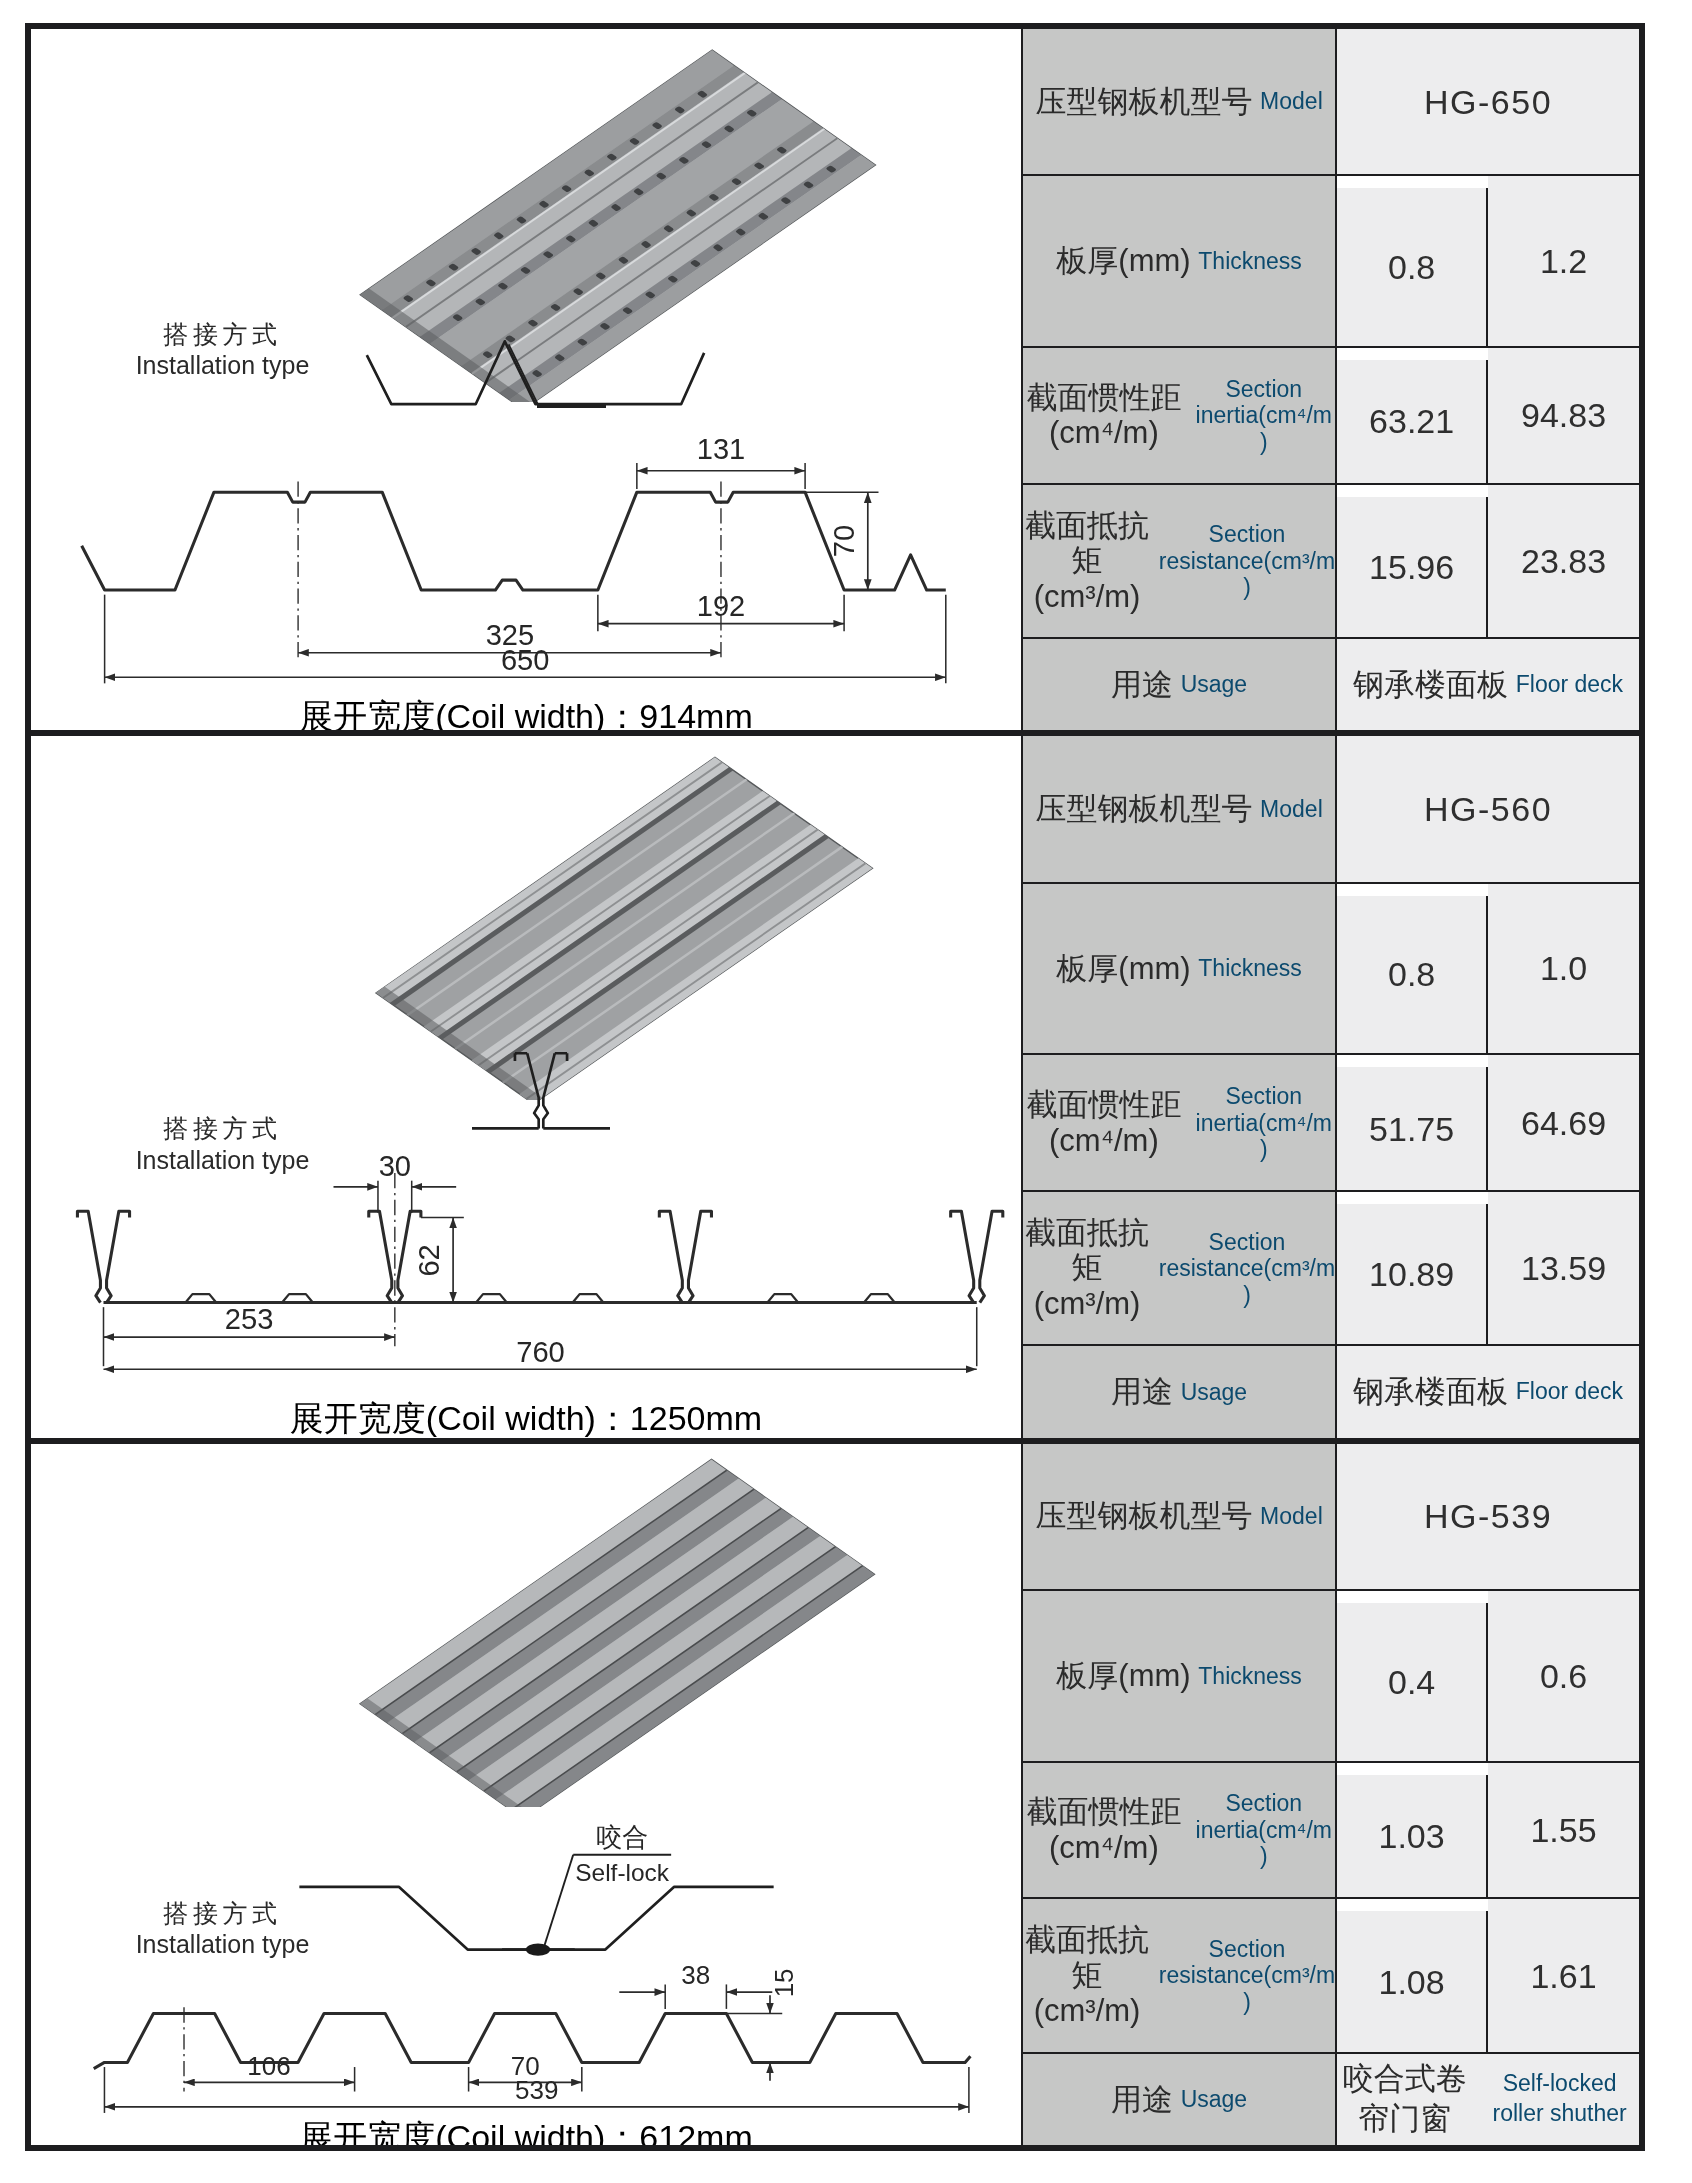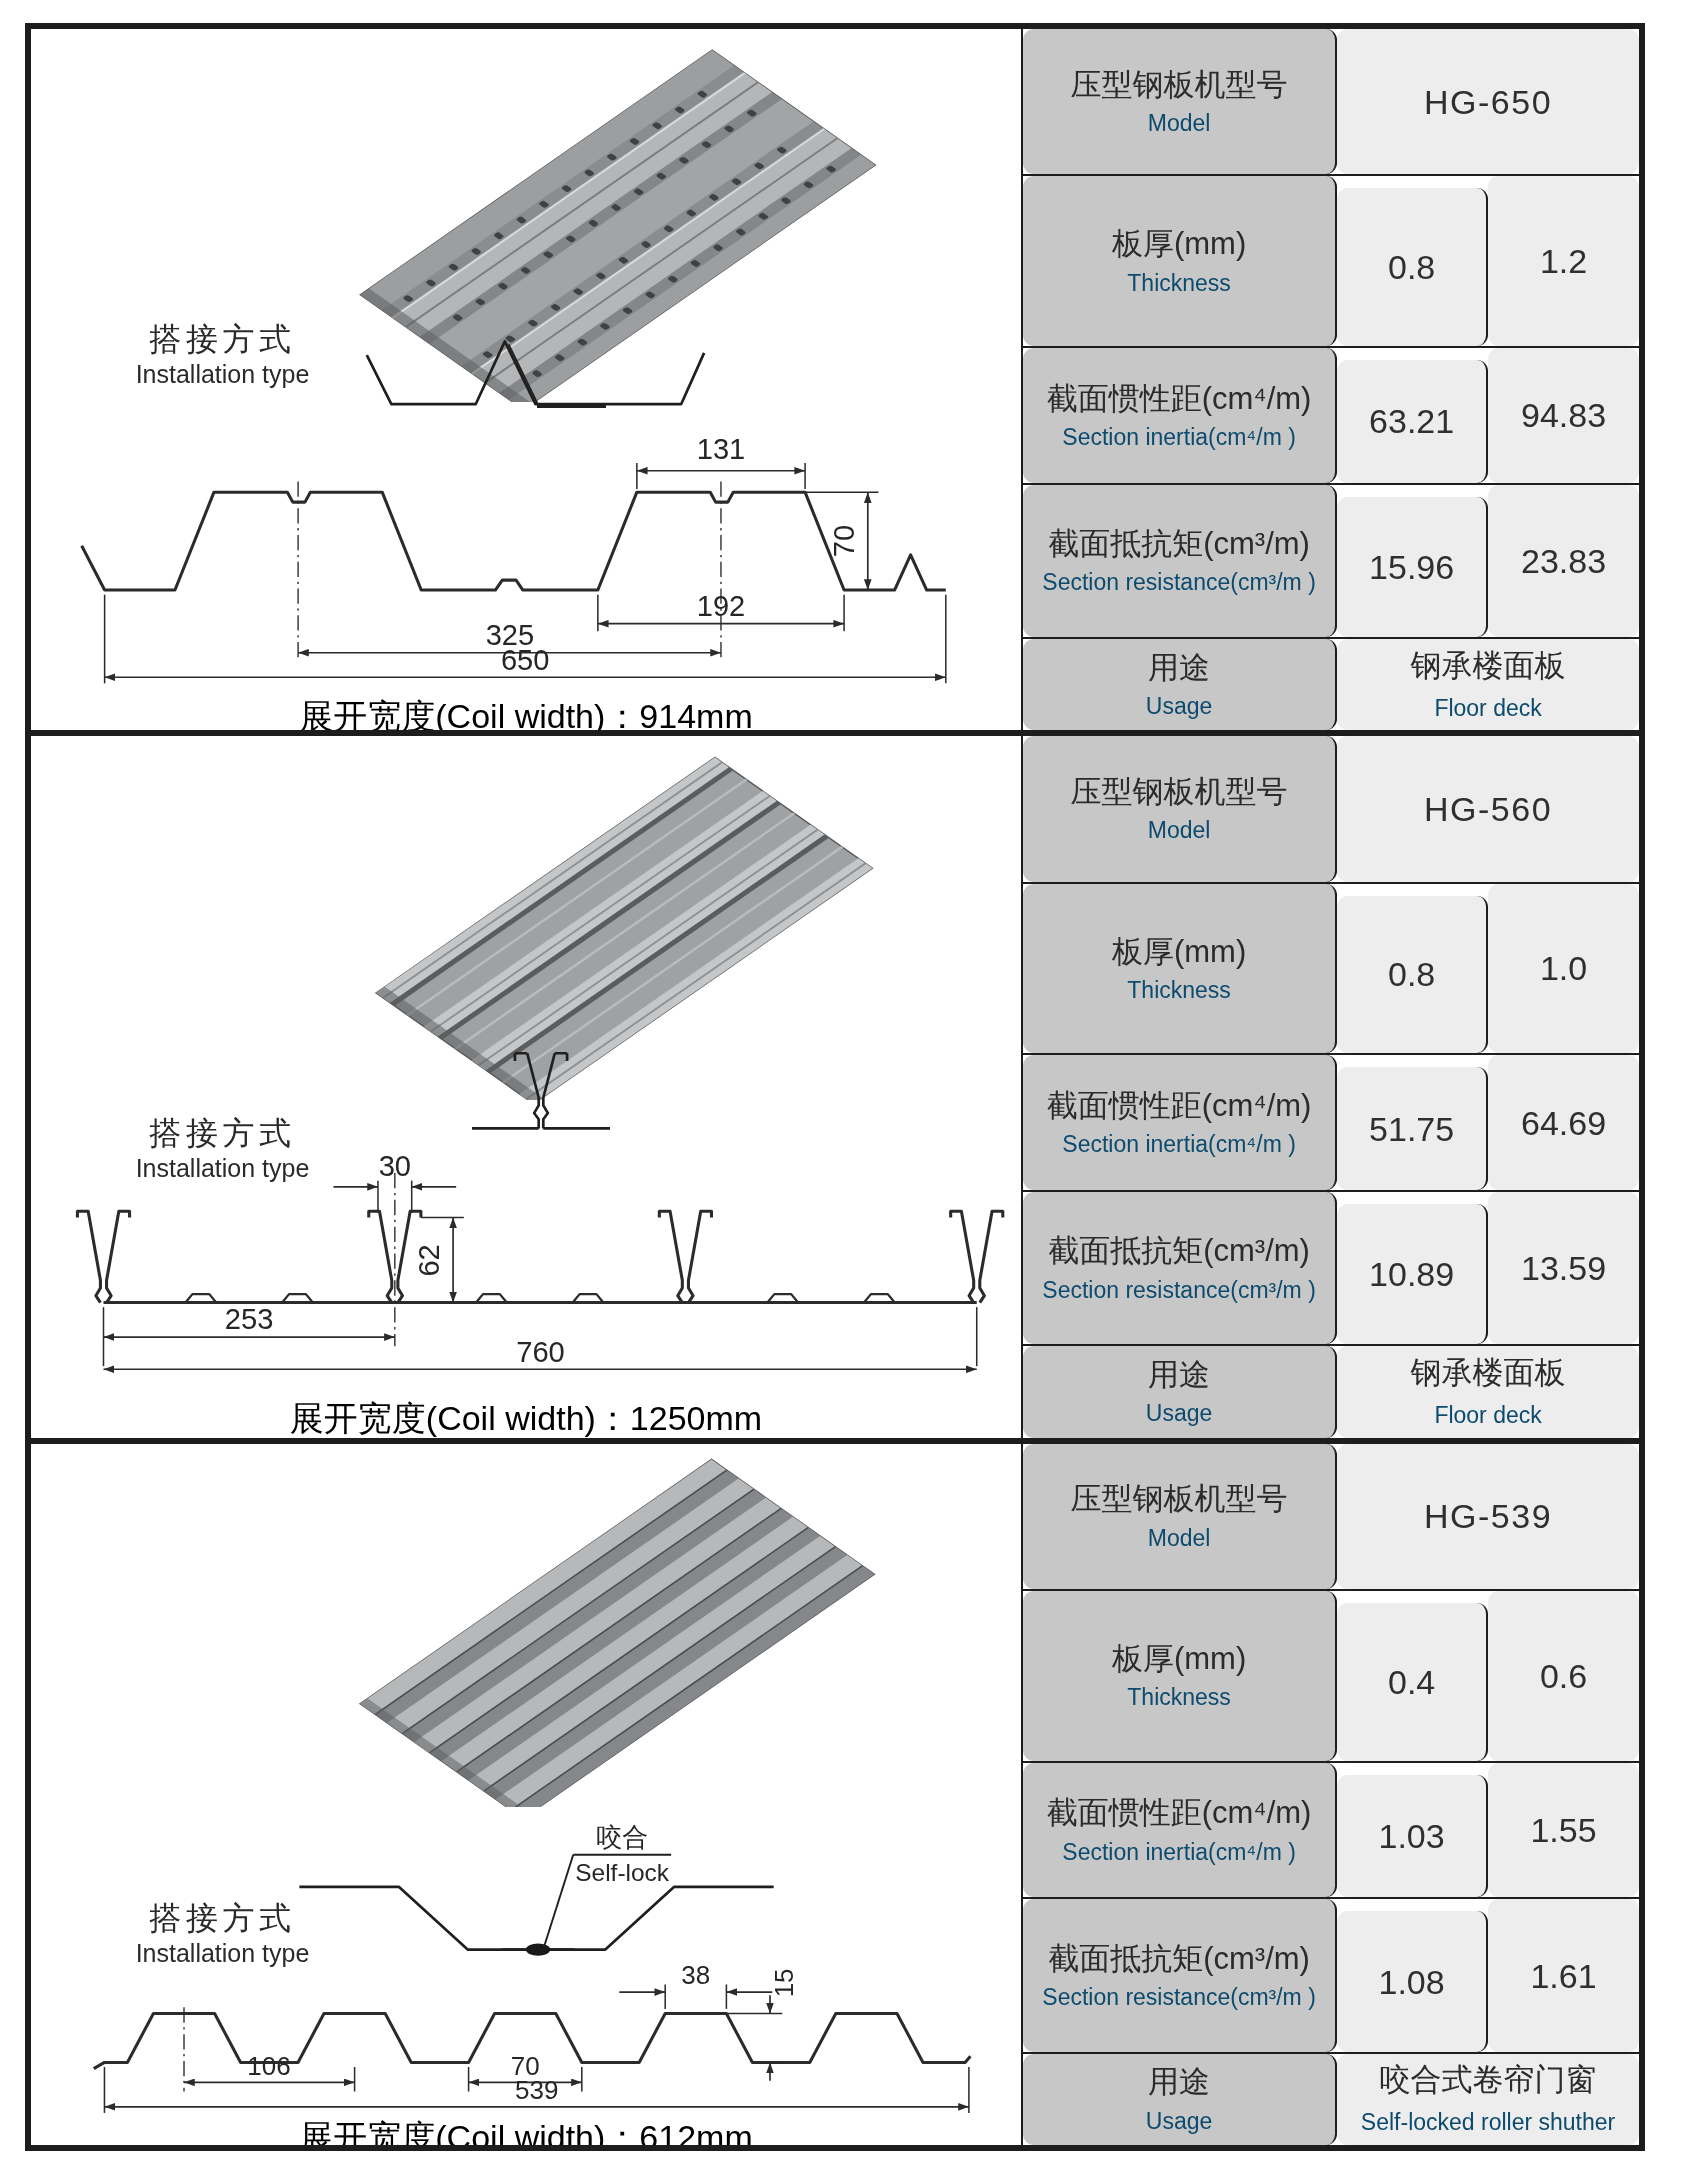--- a/index.html
+++ b/index.html
@@ -3,30 +3,30 @@
 <meta charset="utf-8">
 <style>
   html,body{margin:0;padding:0;background:#ffffff;}
   body{width:1693px;height:2183px;position:relative;font-family:"Liberation Sans",sans-serif;color:#2a2a2a;}
   .frame{position:absolute;left:25px;top:23px;width:1620px;height:2128px;border:6.1px solid #1d1d1f;box-sizing:border-box;display:flex;flex-direction:column;background:#ffffff;}
   .section{position:relative;flex:1 1 0;overflow:hidden;}
   .section + .section{border-top:6.9px solid #1d1d1f;}
   .diagram{position:absolute;left:0;top:0;bottom:0;width:990px;}
   .render3d{position:absolute;}
   .install-label{position:absolute;width:291px;text-align:center;line-height:1.25;}
-  .install-label .zh{font-size:32px;letter-spacing:4.6px;}
+  .install-label .zh{font-size:25px;letter-spacing:4.6px;}
   .install-label .en{font-size:25px;}
   .install-svg{position:absolute;}
   .profile-svg{position:absolute;}
   .coil{position:absolute;left:0;width:100%;text-align:center;font-size:34px;color:#000000;}
   svg text{font-family:"Liberation Sans",sans-serif;fill:#262626;}
   .spec-table{position:absolute;left:990px;right:0;top:0;bottom:0;border-left:2.3px solid #1d1d1f;display:grid;grid-template-rows:21% 24.5% 19.5% 22% 13%;}
   .trow{display:grid;grid-template-columns:51% 24.5% 24.5%;border-bottom:2.3px solid #1d1d1f;min-height:0;}
   .trow:last-child{border-bottom:none;}
-  .cell{display:flex;flex-direction:column;align-items:center;justify-content:center;gap:7.7px;min-height:0;box-sizing:border-box;border-radius:11px;}
+  .cell{display:flex;align-items:center;justify-content:center;gap:7.7px;min-height:0;box-sizing:border-box;}
   .cell.label{background:#c6c7c6;border-right:2.3px solid #1d1d1f;text-align:center;line-height:1.15;}
   .cell.value{background:#ededee;font-size:34px;color:#2f2f2f;text-align:center;line-height:1.3;}
   .cell.value.mid{border-right:2.3px solid #1d1d1f;margin-top:12px;}
   .trow.span .cell.value{grid-column:2 / span 2;}
   .cell .zh{font-size:31px;color:#2b2b2b;}
   .cell .en{font-size:23px;color:#0c4a6e;}
   .model-val{font-size:35px;letter-spacing:1.5px;}
 </style>
 </head>
 <body>

